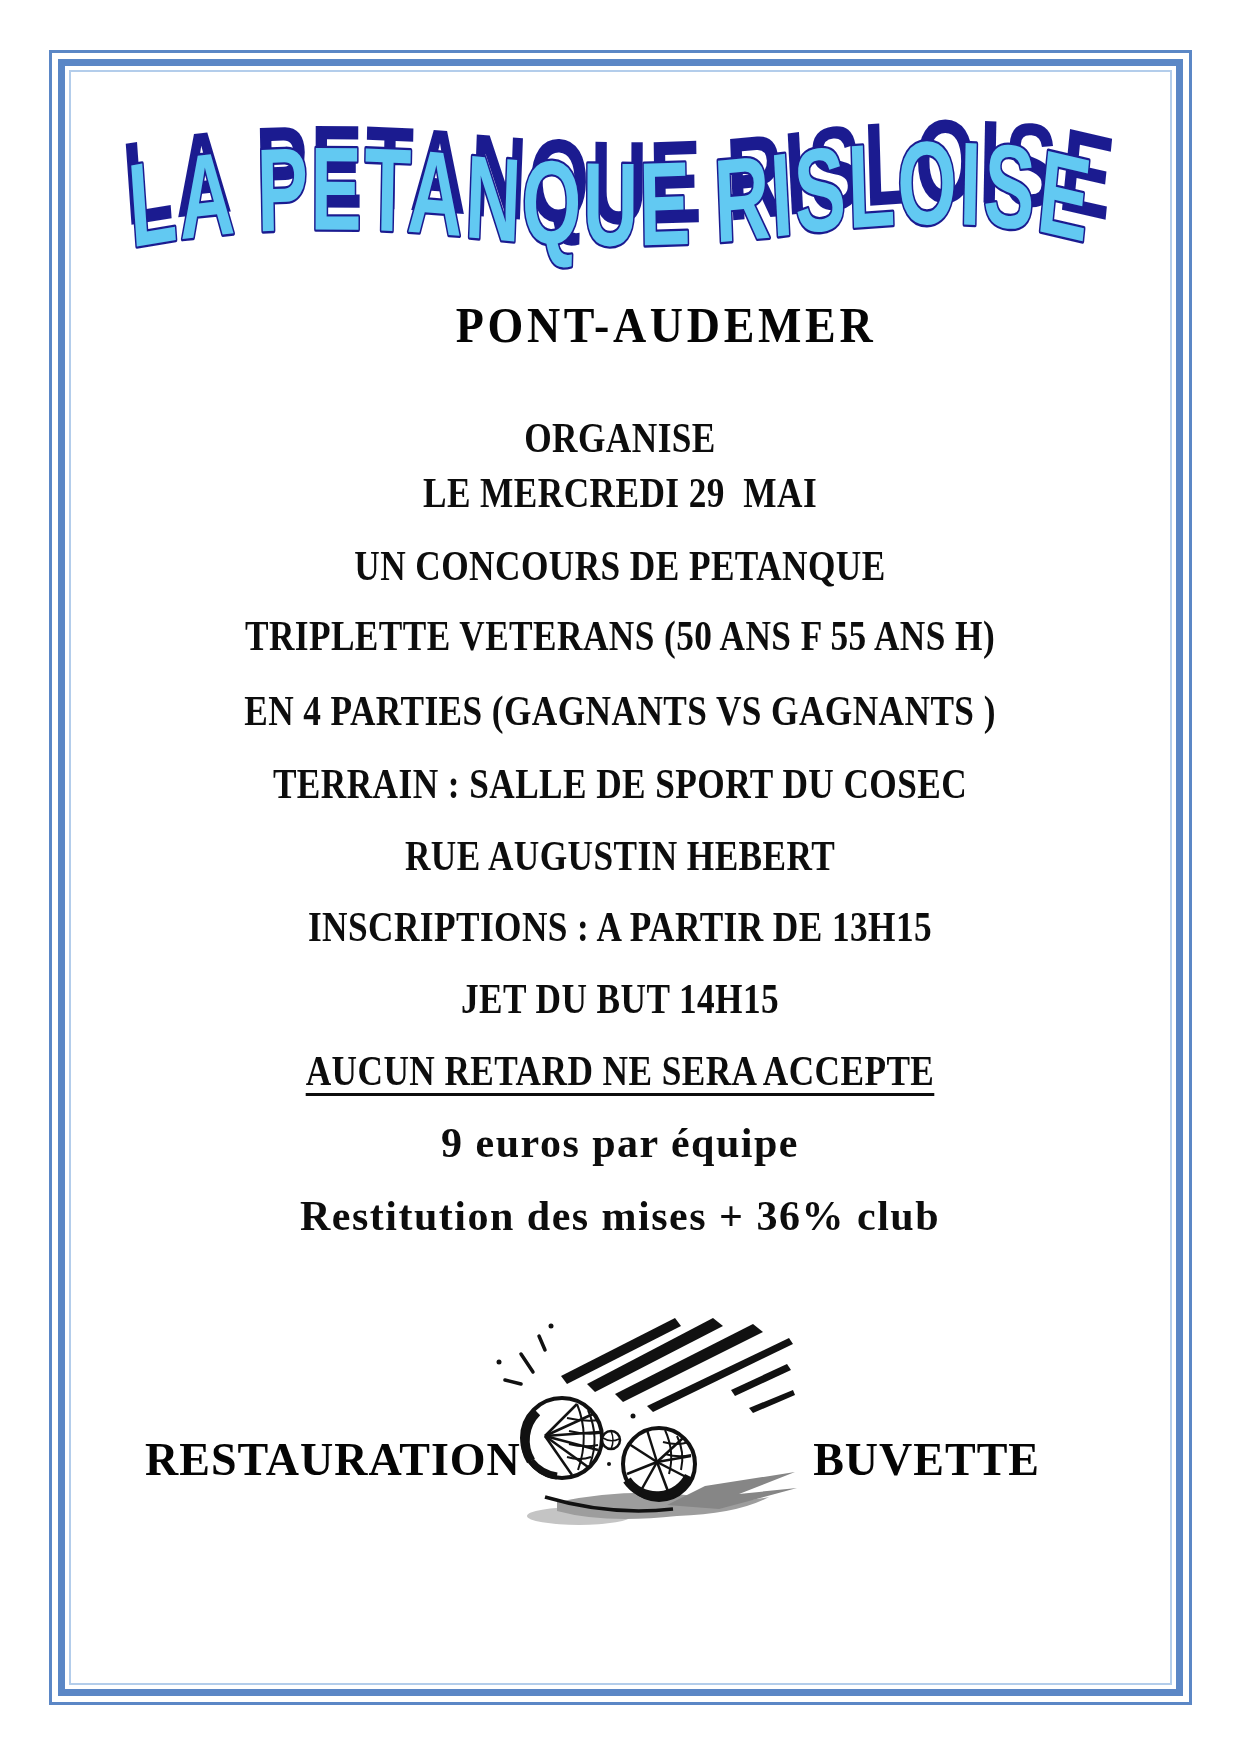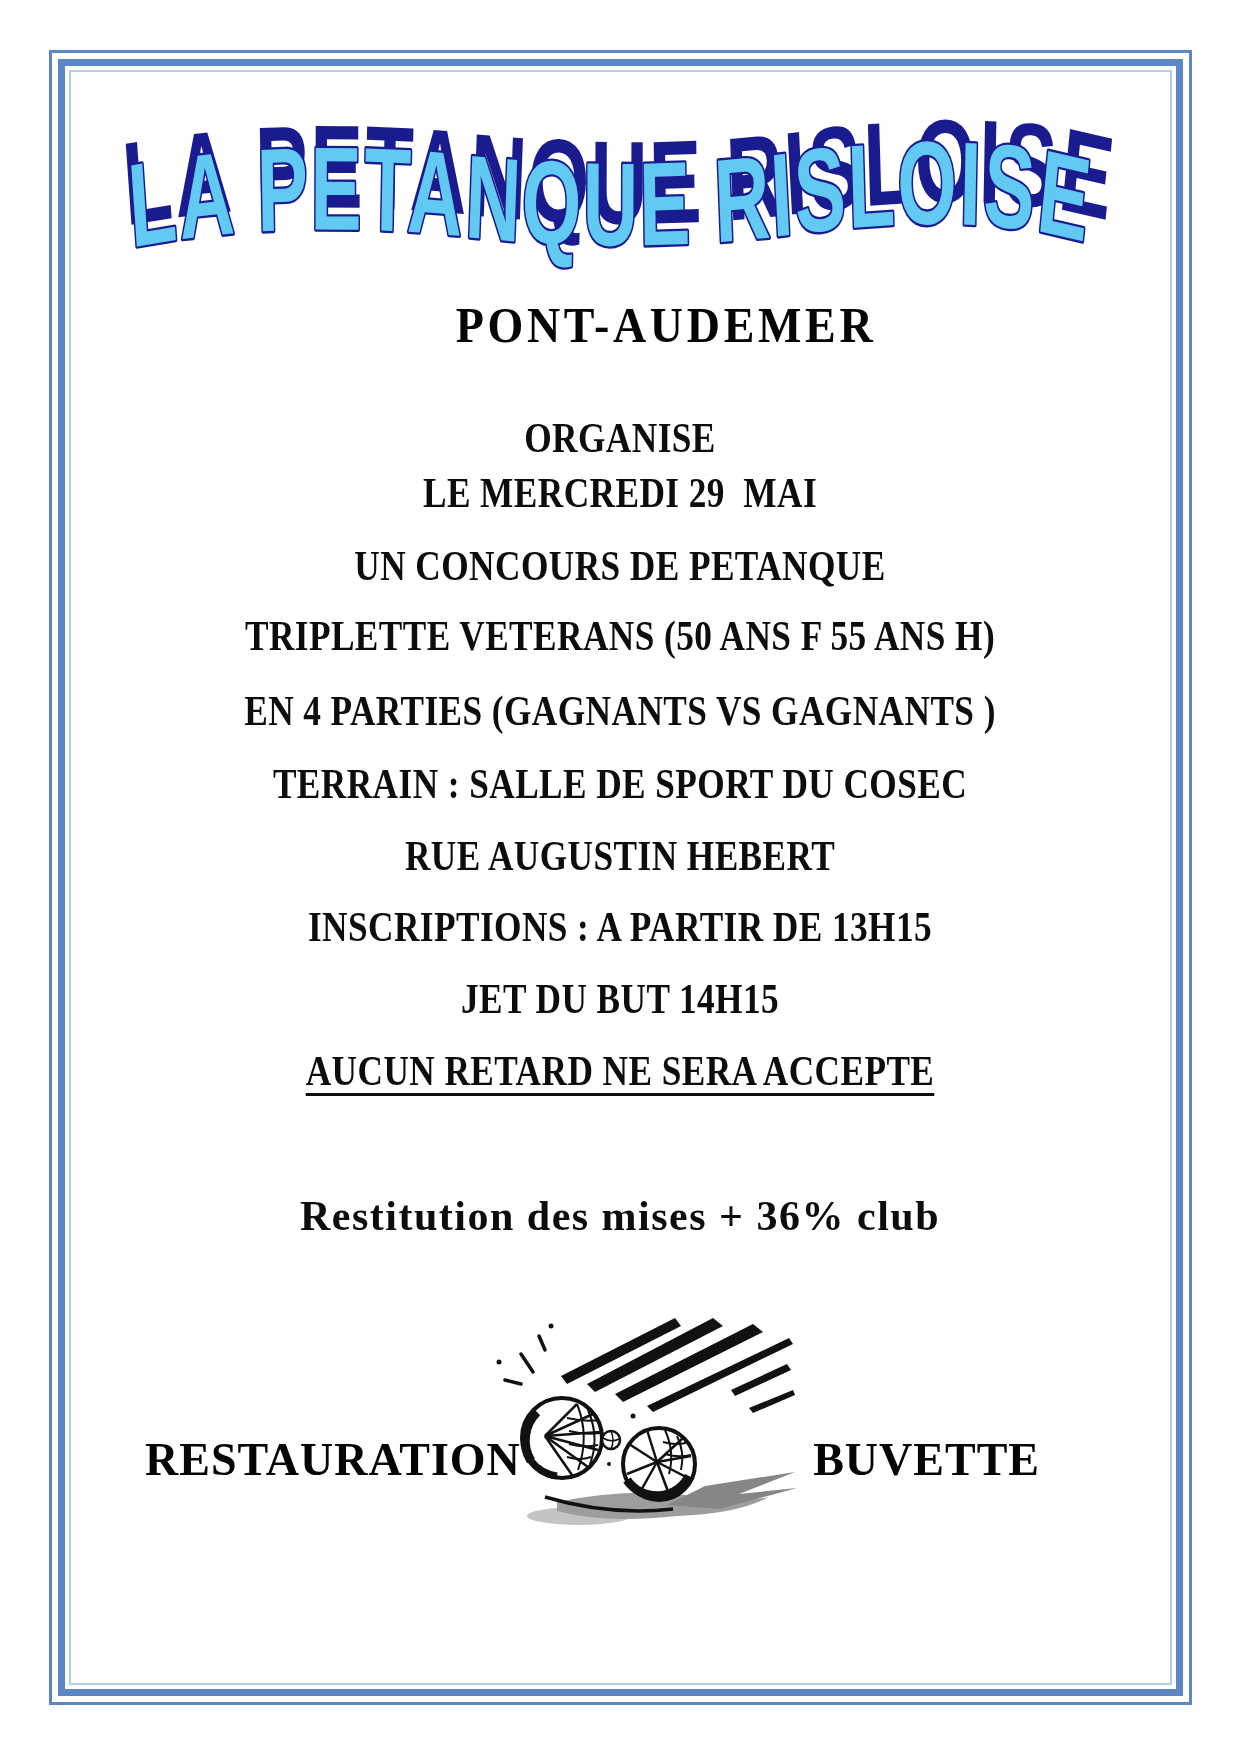--- a/index.html
+++ b/index.html
@@ -94,20 +94,21 @@
   <div class="body-line caps" style="top:413px">ORGANISE</div>
   <div class="body-line caps" style="top:468px">LE MERCREDI 29  MAI</div>
   <div class="body-line caps" style="top:541px">UN CONCOURS DE PETANQUE</div>
   <div class="body-line caps" style="top:611px">TRIPLETTE VETERANS (50 ANS F 55 ANS H)</div>
   <div class="body-line caps" style="top:686px">EN 4 PARTIES (GAGNANTS VS GAGNANTS )</div>
   <div class="body-line caps" style="top:759px">TERRAIN : SALLE DE SPORT DU COSEC</div>
   <div class="body-line caps" style="top:831px">RUE AUGUSTIN HEBERT</div>
   <div class="body-line caps" style="top:902px">INSCRIPTIONS : A PARTIR DE 13H15</div>
   <div class="body-line caps" style="top:974px">JET DU BUT 14H15</div>
   <div class="body-line caps u" style="top:1046px">AUCUN RETARD NE SERA ACCEPTE</div>
+  <div class="body-line mixed" style="top:1118px">9 euros par équipe</div>
   <div class="body-line mixed" style="top:1191px">Restitution des mises + 36% club</div>
 
   <svg class="clipart-svg" viewBox="0 0 310 235" aria-hidden="true">
 
     <g>
       <ellipse cx="92" cy="198" rx="52" ry="9" fill="#c4c4c4"></ellipse>
       <path d="M 70 184 Q 150 168 220 180 Q 258 184 282 179 Q 250 196 190 198 Q 118 206 70 193 Z" fill="#9d9d9d"></path>
       <polygon points="218,168 308,154 252,176 310,170 232,191 180,187" fill="#868686"></polygon>
       <path d="M 58 179 Q 122 198 186 191" stroke="#111111" stroke-width="3.5" fill="none"></path>
     </g>

